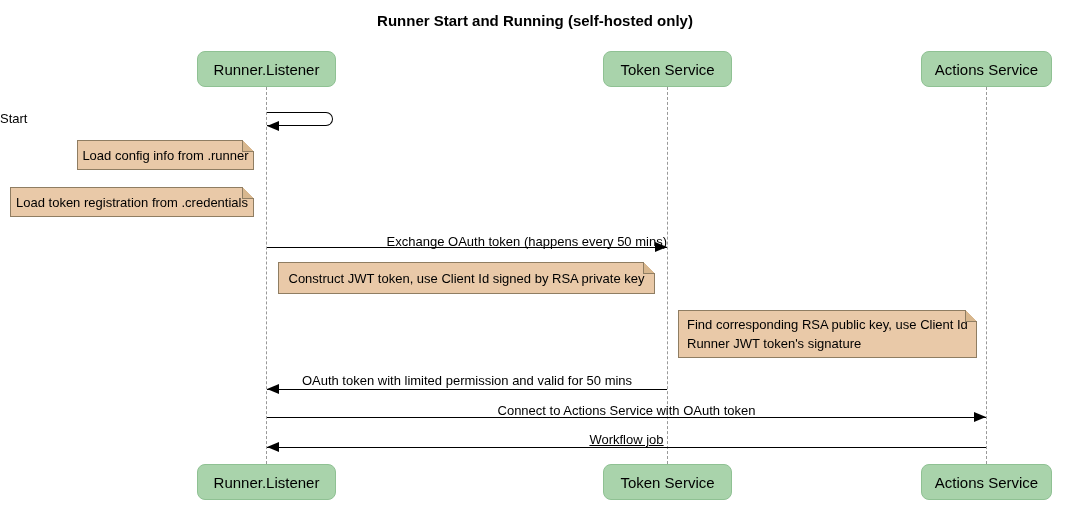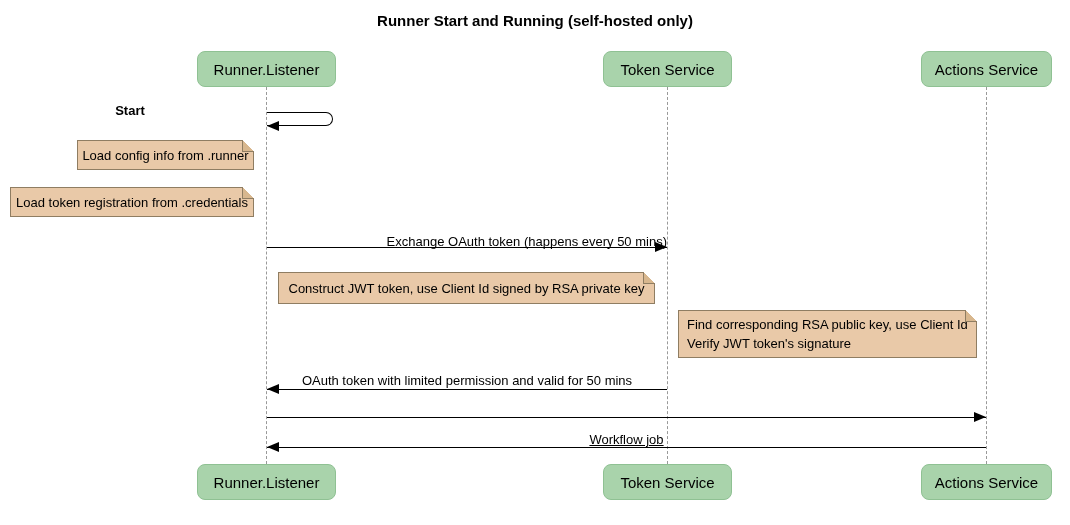--- a/index.html
+++ b/index.html
@@ -37,55 +37,56 @@
   <div class="title">Runner Start and Running (self-hosted only)</div>
 
   <div class="lifeline" style="left:266px;"></div>
   <div class="lifeline" style="left:667px;"></div>
   <div class="lifeline" style="left:986px;"></div>
 
   <div class="actor" style="left:197px;top:51px;width:139px;">Runner.Listener</div>
   <div class="actor" style="left:603px;top:51px;width:129px;">Token Service</div>
   <div class="actor" style="left:921px;top:51px;width:131px;">Actions Service</div>
 
-  <div class="msg-label" style="left:0;top:103px;width:260px;text-align:center;font-weight:bold;">Start</div>
+  <div class="msg-label" style="left:0;top:111px;width:260px;text-align:left;">Start</div>
   <div class="self-loop"></div>
   <div class="arr-left" style="left:267px;top:121px;"></div>
 
   <div class="note" style="left:77px;top:140px;width:177px;height:30px;">
     <span>Load config info from .runner</span>
     <span class="fold"></span>
   </div>
 
   <div class="note" style="left:10px;top:187px;width:244px;height:30px;">
     <span>Load token registration from .credentials</span>
     <span class="fold"></span>
   </div>
 
   <div class="msg-label" style="left:267px;top:234px;width:400px;text-align:right;">Exchange OAuth token (happens every 50 mins)</div>
   <div class="msg-line" style="left:267px;top:247px;width:400px;"></div>
   <div class="arr-right" style="left:655px;top:242px;"></div>
 
-  <div class="note" style="left:278px;top:272px;width:377px;height:32px;">
+  <div class="note" style="left:278px;top:262px;width:377px;height:32px;">
     <span>Construct JWT token, use Client Id signed by RSA private key</span>
     <span class="fold"></span>
   </div>
 
   <div class="note" style="left:678px;top:310px;width:299px;height:48px;justify-content:flex-start;padding-left:8px;">
     <span class="note4-text">
       <span>Find corresponding RSA public key, use Client Id</span><br>
-      <span>Verify JWT token's signature</span>
+      <span>Runner JWT token's signature</span>
     </span>
     <span class="fold"></span>
   </div>
 
   <div class="msg-label" style="left:267px;top:373px;width:400px;">OAuth token with limited permission and valid for 50 mins</div>
   <div class="msg-line" style="left:267px;top:389px;width:400px;"></div>
   <div class="arr-left" style="left:267px;top:384px;"></div>
 
+  <div class="msg-label" style="left:267px;top:403px;width:719px;">Connect to Actions Service with OAuth token</div>
   <div class="msg-line" style="left:267px;top:417px;width:719px;"></div>
   <div class="arr-right" style="left:974px;top:412px;"></div>
 
   <div class="msg-label" style="left:267px;top:432px;width:719px;text-decoration:underline;">Workflow job</div>
   <div class="msg-line" style="left:267px;top:447px;width:719px;"></div>
   <div class="arr-left" style="left:267px;top:442px;"></div>
 
   <div class="actor" style="left:197px;top:464px;width:139px;">Runner.Listener</div>
   <div class="actor" style="left:603px;top:464px;width:129px;">Token Service</div>
   <div class="actor" style="left:921px;top:464px;width:131px;">Actions Service</div>

